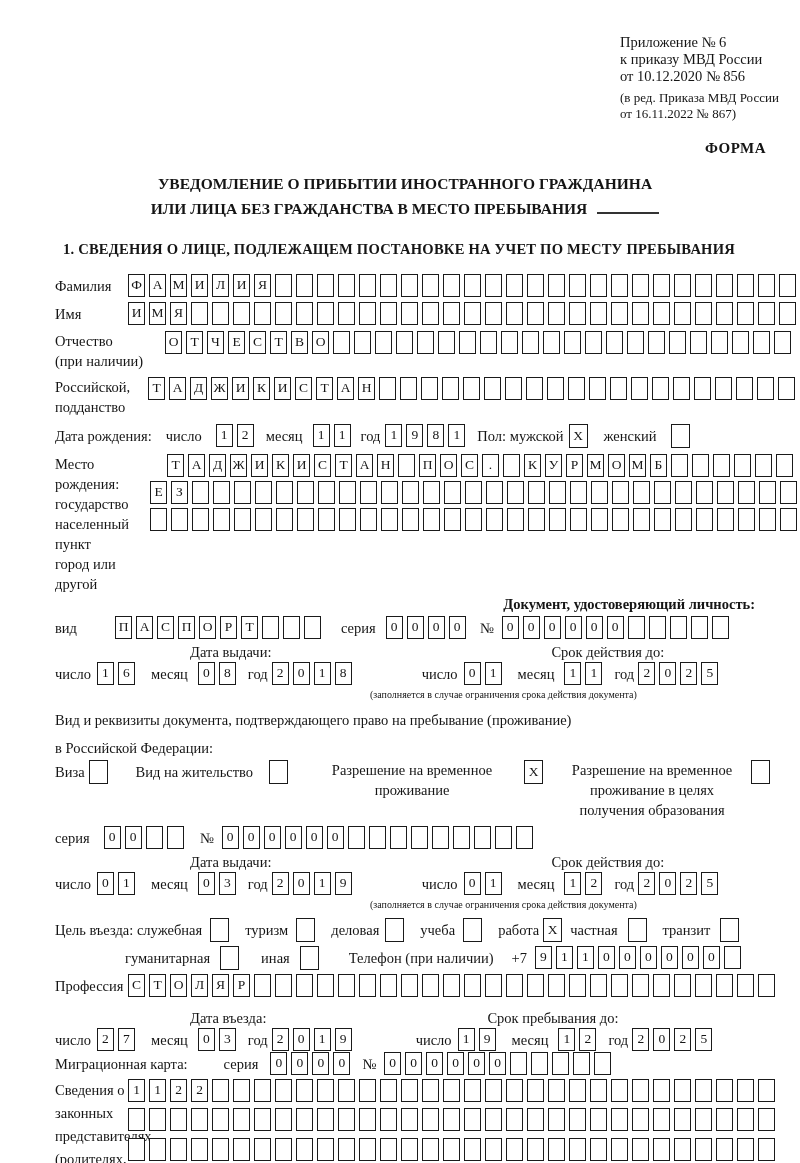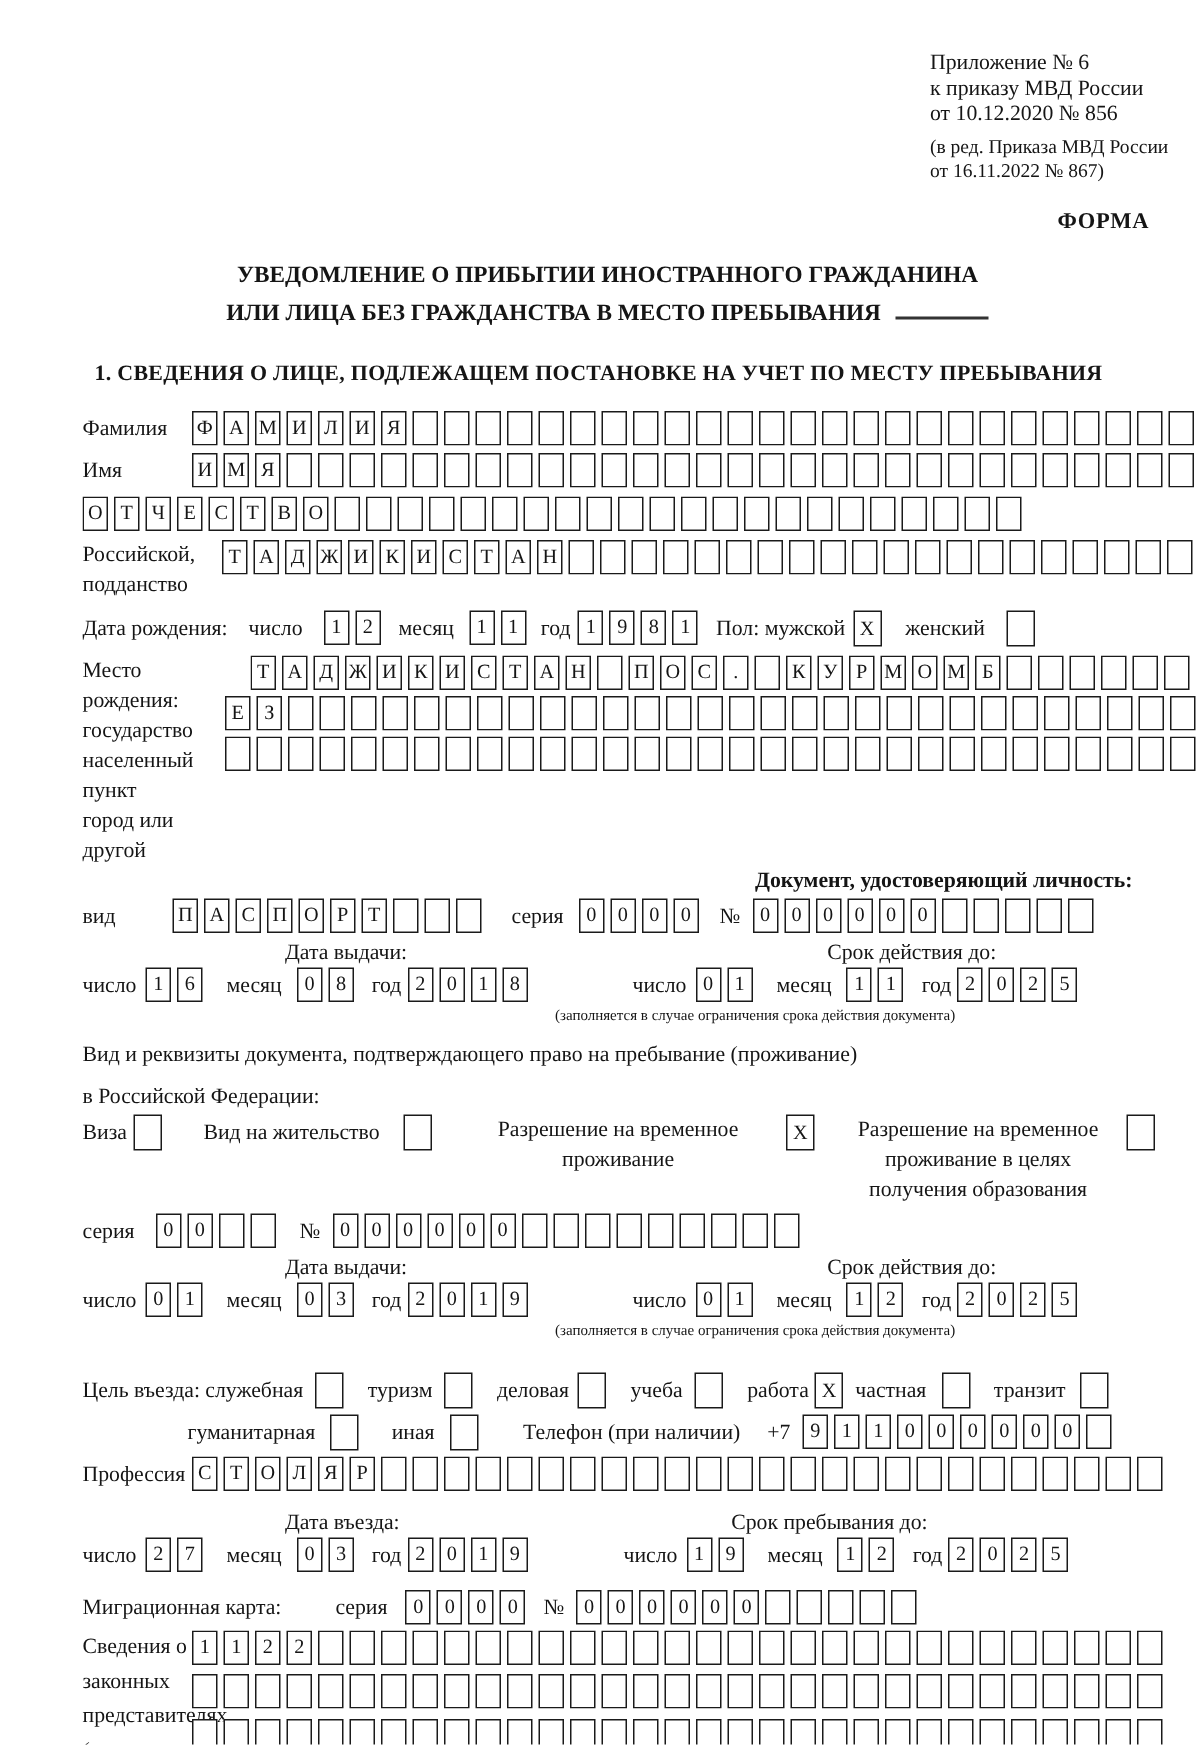--- a/index.html
+++ b/index.html
@@ -132,20 +132,24 @@
         <span class="cell"></span>
         <span class="cell"></span>
         <span class="cell"></span>
         <span class="cell"></span>
         <span class="cell"></span>
         <span class="cell"></span>
       </span>
   </div>
 
   <div class="frow" style="margin-top:5px">
+    <div class="lblcol" style="width:110px">
+      <div>Отчество</div>
+      <div>(при наличии)</div>
+    </div>
     <span class="boxes clip">
         <span class="cell">О</span>
         <span class="cell">Т</span>
         <span class="cell">Ч</span>
         <span class="cell">Е</span>
         <span class="cell">С</span>
         <span class="cell">Т</span>
         <span class="cell">В</span>
         <span class="cell">О</span>
         <span class="cell"></span>
@@ -516,21 +520,21 @@
     <span class="boxes" style="margin-left:4px">
         <span class="cell">2</span>
         <span class="cell">0</span>
         <span class="cell">2</span>
         <span class="cell">5</span>
       </span>
   </div>
 
   <div class="note">(заполняется в случае ограничения срока действия документа)</div>
 
-  <div class="frow" style="margin-top:19px">
+  <div class="frow" style="margin-top:5px">
     <span class="lbl">Цель въезда: служебная</span>
     <span class="cell cb" style="margin-left:8px"></span>
     <span class="lbl" style="margin-left:12px">туризм</span>
     <span class="cell cb" style="margin-left:8px"></span>
     <span class="lbl" style="margin-left:12px">деловая</span>
     <span class="cell cb" style="margin-left:6px"></span>
     <span class="lbl" style="margin-left:12px">учеба</span>
     <span class="cell cb" style="margin-left:8px"></span>
     <span class="lbl" style="margin-left:12px">работа</span>
     <span class="cell cb" style="margin-left:4px">X</span>
@@ -633,21 +637,21 @@
       </span>
     <span class="lbl" style="margin-left:8px">год</span>
     <span class="boxes" style="margin-left:4px">
         <span class="cell">2</span>
         <span class="cell">0</span>
         <span class="cell">2</span>
         <span class="cell">5</span>
       </span>
   </div>
 
-  <div class="frow" style="margin-top:11px">
+  <div class="frow" style="margin-top:0">
     <span class="lbl">Миграционная карта:</span>
     <span class="lbl" style="margin-left:36px">серия</span>
     <span class="boxes" style="margin-left:12px">
         <span class="cell">0</span>
         <span class="cell">0</span>
         <span class="cell">0</span>
         <span class="cell">0</span>
       </span>
     <span class="lbl" style="margin-left:8px;margin-right:8px">№</span>
     <span class="boxes">

